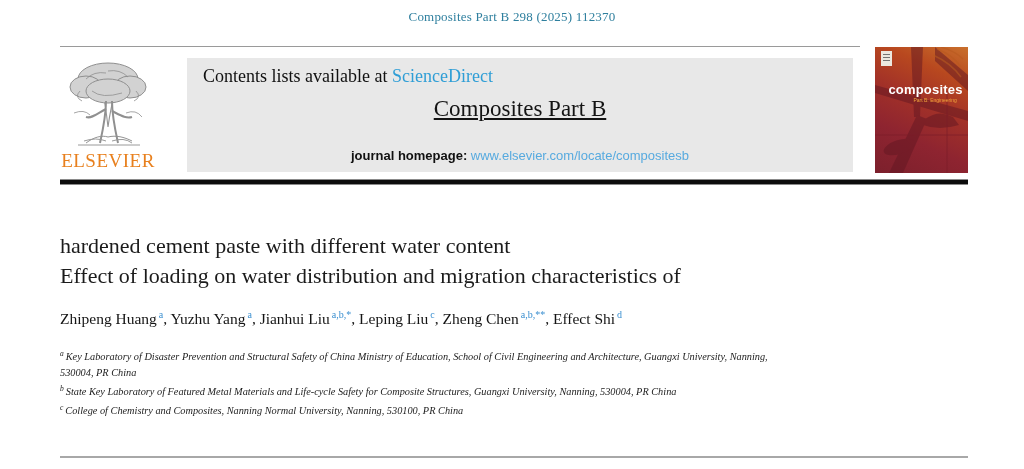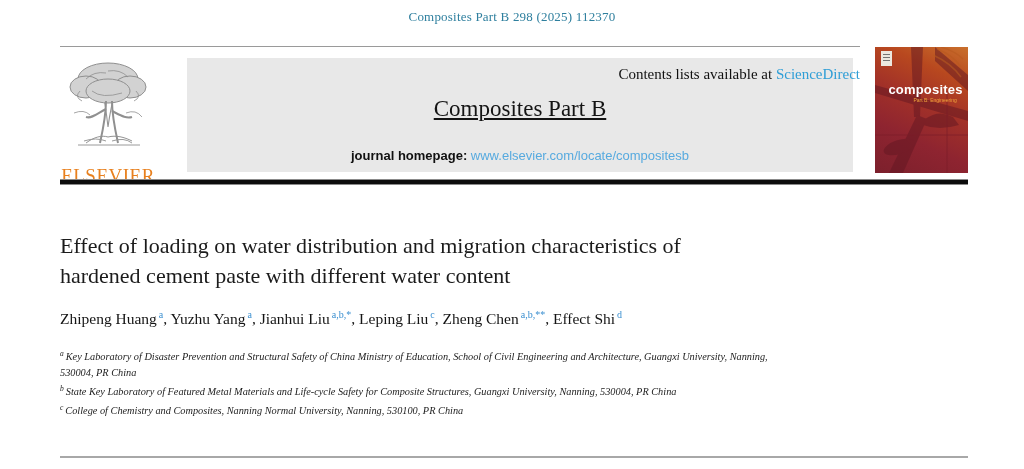--- a/index.html
+++ b/index.html
@@ -9,25 +9,25 @@
   
   .journal-ref{position:absolute;top:9px;left:0;width:1024px;text-align:center;
                font-size:13px;color:var(--teal,#2e7f9e);letter-spacing:.2px;}
 
   .topline{position:absolute;top:46px;left:60px;width:800px;height:1px;background:#9a9a9a;}
 
   
   .logo-block{position:absolute;left:48px;top:57px;width:120px;height:118px;text-align:center;}
   .logo-tree{display:block;margin:0 auto;}
   .elsevier-name{font-family:"Liberation Serif",serif;font-size:19px;color:var(--elsevier-orange,#e8801e);
-                 letter-spacing:.5px;margin-top:16px;}
+                 letter-spacing:.5px;margin-top:1px;}
 
   
   .banner{position:absolute;left:187px;top:58px;width:666px;height:114px;background:var(--banner-gray,#e8e8e8);}
-  .banner .contents{position:absolute;top:8px;left:7px;width:100%;text-align:right;font-size:15px;color:#111;}
+  .banner .contents{position:absolute;top:8px;left:16px;width:100%;text-align:left;font-size:18px;color:#111;}
   .banner .contents .sd{color:var(--link-blue,#2f9ed6);text-decoration:none;}
   .banner .jtitle{position:absolute;top:38px;left:0;width:100%;text-align:center;font-size:23px;color:#141414;text-decoration:underline;}
   .banner .homepage{position:absolute;bottom:9px;left:0;width:100%;text-align:center;
                     font-family:"Liberation Sans",sans-serif;font-size:13px;}
   .banner .homepage .hp-label{font-weight:bold;color:#111;margin-top:36px;}
   .banner .homepage .hp-url{color:var(--url-blue,#57aadf);text-decoration:none;}
 
   
   .cover{position:absolute;left:875px;top:47px;width:93px;height:126px;overflow:hidden;
          background:linear-gradient(205deg,#c9702c 0%,#b8481f 22%,#a23128 45%,#8e2430 70%,#7c202c 100%);}
@@ -121,22 +121,22 @@
           <line x1="8" y1="13.5" x2="15" y2="13.5"></line>
       </g>
     </svg>
     <div class="cov-title">composites</div>
     <div class="cov-sub">Part B: Engineering</div>
   </div>
 
   <div class="blackbar"></div>
 
   <div class="art-title">
+    <div>hardened cement paste with different water content</div>
     <div>Effect of loading on water distribution and migration characteristics of</div>
-    <div>hardened cement paste with different water content</div>
   </div>
 
   <div class="authors"><span><span>Zhipeng Huang</span><sup>a</sup></span>, <span><span>Yuzhu Yang</span><sup>a</sup></span>, <span><span>Jianhui Liu</span><sup>a,b,*</sup></span>, <span><span>Leping Liu</span><sup>c</sup></span>, <span><span>Zheng Chen</span><sup>a,b,**</sup></span>, <span><span>Effect Shi</span><sup>d</sup></span></div>
 
   <div class="affils">
       <div><sup>a</sup><span>Key Laboratory of Disaster Prevention and Structural Safety of China Ministry of Education, School of Civil Engineering and Architecture, Guangxi University, Nanning,</span><br><span>530004, PR China</span></div>
       <div><sup>b</sup><span>State Key Laboratory of Featured Metal Materials and Life-cycle Safety for Composite Structures, Guangxi University, Nanning, 530004, PR China</span></div>
       <div><sup>c</sup><span>College of Chemistry and Composites, Nanning Normal University, Nanning, 530100, PR China</span></div>
     </div>
 

